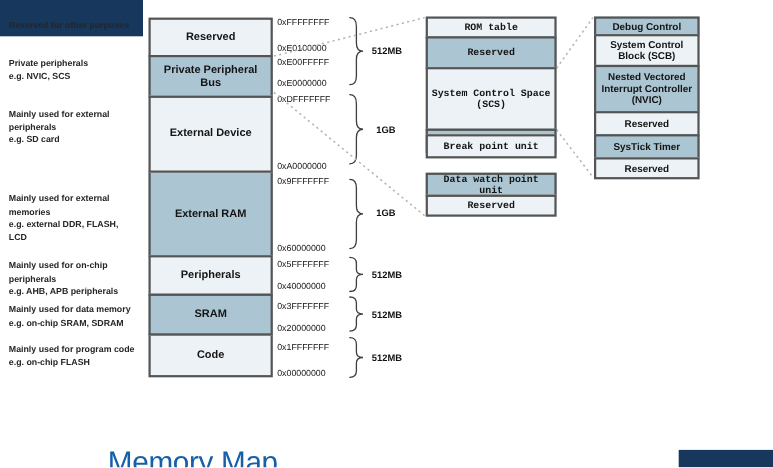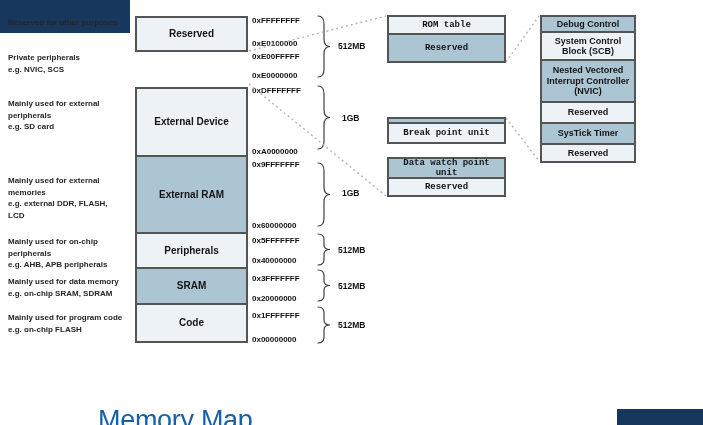--- a/index.html
+++ b/index.html
@@ -19,21 +19,21 @@
     position:absolute;box-sizing:border-box;border:2px solid var(--block-border);
     display:flex;align-items:center;justify-content:center;text-align:center;
     font-weight:600;color:#141414;padding:0 3px;line-height:1.15;
   }
   .light{background:var(--block-light);}
   .teal{background:var(--block-teal);}
   .main{left:135px;width:113px;font-size:10px;}
   .mid{left:387px;width:119px;font-size:9px;font-family:Liberation Mono, monospace;}
   .rightcol{left:540px;width:96px;font-size:9px;}
   .addr{
-    position:absolute;left:252px;font-size:8px;font-weight:700;color:#111111;
+    position:absolute;left:252px;font-size:8px;font-weight:400;color:#111111;
     line-height:10px;white-space:nowrap;
   }
   .brace{position:absolute;left:317px;}
   .brace path{stroke:#3f3f3f;stroke-width:1.2;fill:none;stroke-linecap:round;}
   .size-label{
     position:absolute;font-size:8.5px;font-weight:700;color:#111111;white-space:nowrap;
   }
   #connectors{position:absolute;left:0;top:0;}
   #connectors line{stroke:var(--connector-gray);stroke-width:1.4;stroke-dasharray:2 3;}
   #slide-title{
@@ -60,20 +60,21 @@
 LCD</div>
   <div class="annot" style="top:236px">Mainly used for on-chip
 peripherals
 e.g. AHB, APB peripherals</div>
   <div class="annot" style="top:276px">Mainly used for data memory
 e.g. on-chip SRAM, SDRAM</div>
   <div class="annot" style="top:312px">Mainly used for program code
 e.g. on-chip FLASH</div>
 
   <div class="block main light" style="top:16px;height:36px">Reserved</div>
+  <div class="block main teal" style="top:50px;height:39px">Private Peripheral Bus</div>
   <div class="block main teal" style="top:155px;height:79px">External RAM</div>
   <div class="block main light" style="top:87px;height:70px">External Device</div>
   <div class="block main light" style="top:232px;height:37px">Peripherals</div>
   <div class="block main light" style="top:303px;height:40px">Code</div>
   <div class="block main teal" style="top:267px;height:38px">SRAM</div>
 
   <span class="addr" style="top:16px">0xFFFFFFFF</span>
   <span class="addr" style="top:39px">0xE0100000</span>
   <span class="addr" style="top:52px">0xE00FFFFF</span>
   <span class="addr" style="top:71px">0xE0000000</span>
@@ -116,20 +117,21 @@
 
   <svg id="connectors" width="703" height="425" viewBox="0 0 703 425">
     <line x1="249" y1="51" x2="386" y2="16"></line>
     <line x1="249" y1="84" x2="386" y2="196"></line>
     <line x1="506" y1="62" x2="539" y2="16"></line>
     <line x1="506" y1="118" x2="539" y2="161"></line>
   </svg>
 
   <div class="block mid light" style="top:15px;height:20px">ROM table</div>
   <div class="block mid teal" style="top:33px;height:30px">Reserved</div>
+  <div class="block mid light" style="top:61px;height:58px">System Control Space (SCS)</div>
   <div class="block mid teal" style="top:117px;height:22px">Reserved</div>
   <div class="block mid light" style="top:122px;height:22px">Break point unit</div>
   <div class="block mid teal" style="top:157px;height:22px">Data watch point unit</div>
   <div class="block mid light" style="top:177px;height:20px">Reserved</div>
 
   <div class="block rightcol teal" style="top:15px;height:18px">Debug Control</div>
   <div class="block rightcol light" style="top:31px;height:30px">System Control Block (SCB)</div>
   <div class="block rightcol teal" style="top:59px;height:44px">Nested Vectored Interrupt Controller (NVIC)</div>
   <div class="block rightcol light" style="top:101px;height:23px">Reserved</div>
   <div class="block rightcol teal" style="top:122px;height:23px">SysTick Timer</div>

